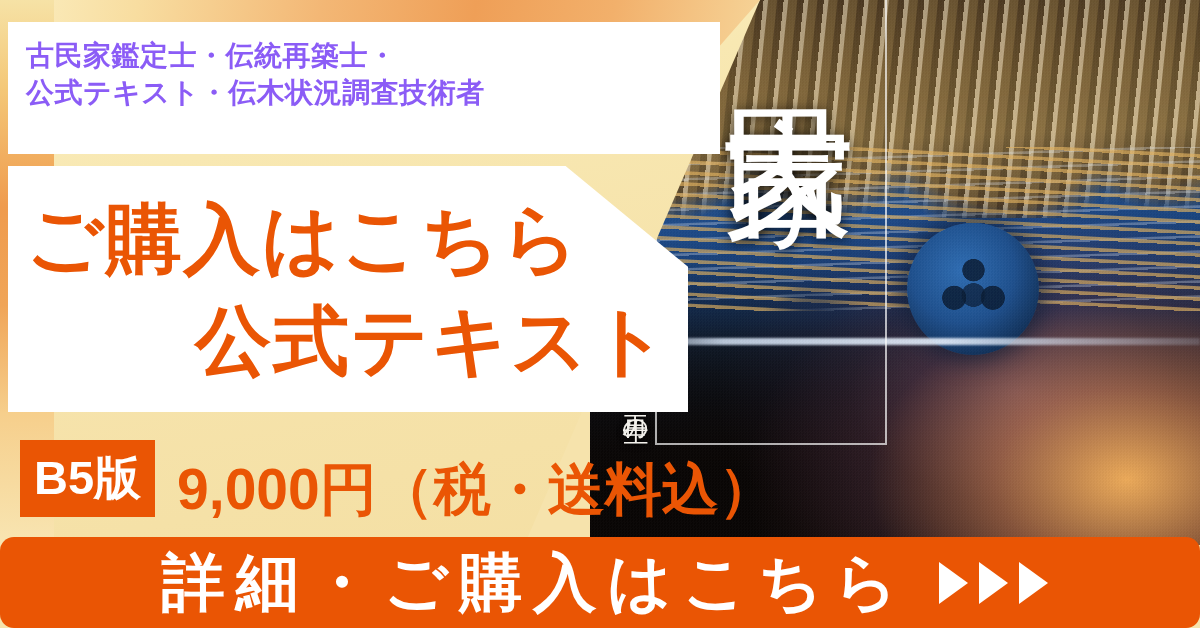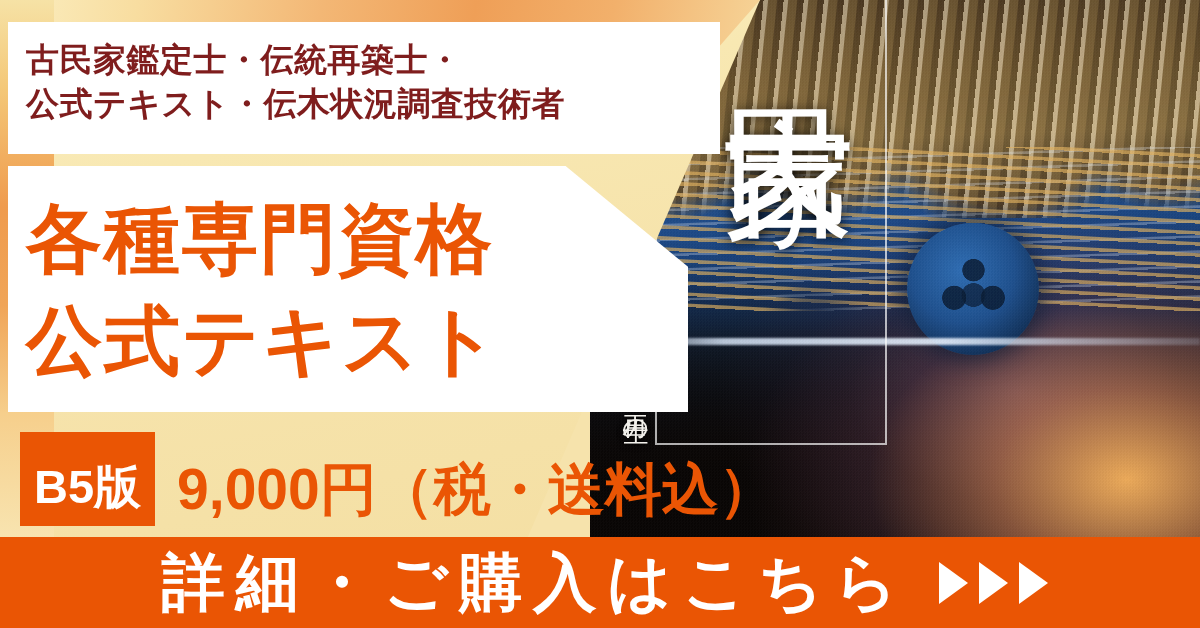--- a/index.html
+++ b/index.html
@@ -238,22 +238,22 @@
     top: 22px;
     width: 712px;
     height: 132px;
     background: #ffffff;
   }
   .cert-lines {
     position: absolute;
     left: 18px;
     top: 16px;
     right: 8px;
-    color: #7f1d1d;
-    font-size: 33px;
+    color: #8b5cf6;
+    font-size: 28px;
     line-height: 1.32;
     font-weight: 700;
     letter-spacing: 0.5px;
     white-space: nowrap;
   }
   .cert-line { display: block; }
 
   
   .panel-main {
     position: absolute;
@@ -270,38 +270,38 @@
     top: 22px;
     width: 650px;
     color: #ea5504;
     font-size: 76px;
     font-weight: 700;
     line-height: 1.34;
     letter-spacing: 2px;
     white-space: nowrap;
   }
   .main-line-1 { display: block; text-align: left; }
-  .main-line-2 { display: block; text-align: left; padding-right: 6px; }
+  .main-line-2 { display: block; text-align: right; padding-right: 6px; }
 
   
   .price-row {
     position: absolute;
     left: 20px;
     top: 428px;
     display: flex;
     align-items: center;
     gap: 22px;
   }
   .badge-b5 {
     background: #ea5504;
     color: #ffffff;
     font-size: 47px;
     font-weight: 700;
     line-height: 1;
-    padding: 31px 14px 16px 14px;
+    padding: 14px 14px 16px 14px;
     letter-spacing: 0px;
     white-space: nowrap;
   }
   .price-text {
     color: #ea5504;
     font-size: 57px;
     font-weight: 600;
     letter-spacing: 0px;
     white-space: nowrap;
     margin-top: 24px;
@@ -313,20 +313,21 @@
     left: 0;
     bottom: 0;
     width: 1200px;
     height: 91px;
     background: #ea5504;
     display: flex;
     align-items: center;
     justify-content: center;
     gap: 30px;
     cursor: pointer;
+    border-radius: 14px;
   }
   .cta-text {
     color: #ffffff;
     font-size: 63px;
     font-weight: 700;
     letter-spacing: 11px;
     line-height: 1;
     white-space: nowrap;
     padding-left: 10px;
   }
@@ -371,21 +372,21 @@
 
   <div class="panel-cert">
     <div class="cert-lines">
       <span class="cert-line">古民家鑑定士・伝統再築士・</span>
       <span class="cert-line">公式テキスト・伝木状況調査技術者</span>
     </div>
   </div>
 
   <div class="panel-main">
     <div class="main-title">
-      <span class="main-line-1">各種専門資格</span>
+      <span class="main-line-1">ご購入はこちら</span>
       <span class="main-line-2">公式テキスト</span>
     </div>
   </div>
 
   <div class="price-row">
     <div class="badge-b5">B5版</div>
     <div class="price-text">9,000円（税・送料込）</div>
   </div>
 
   <div class="cta-bar">

